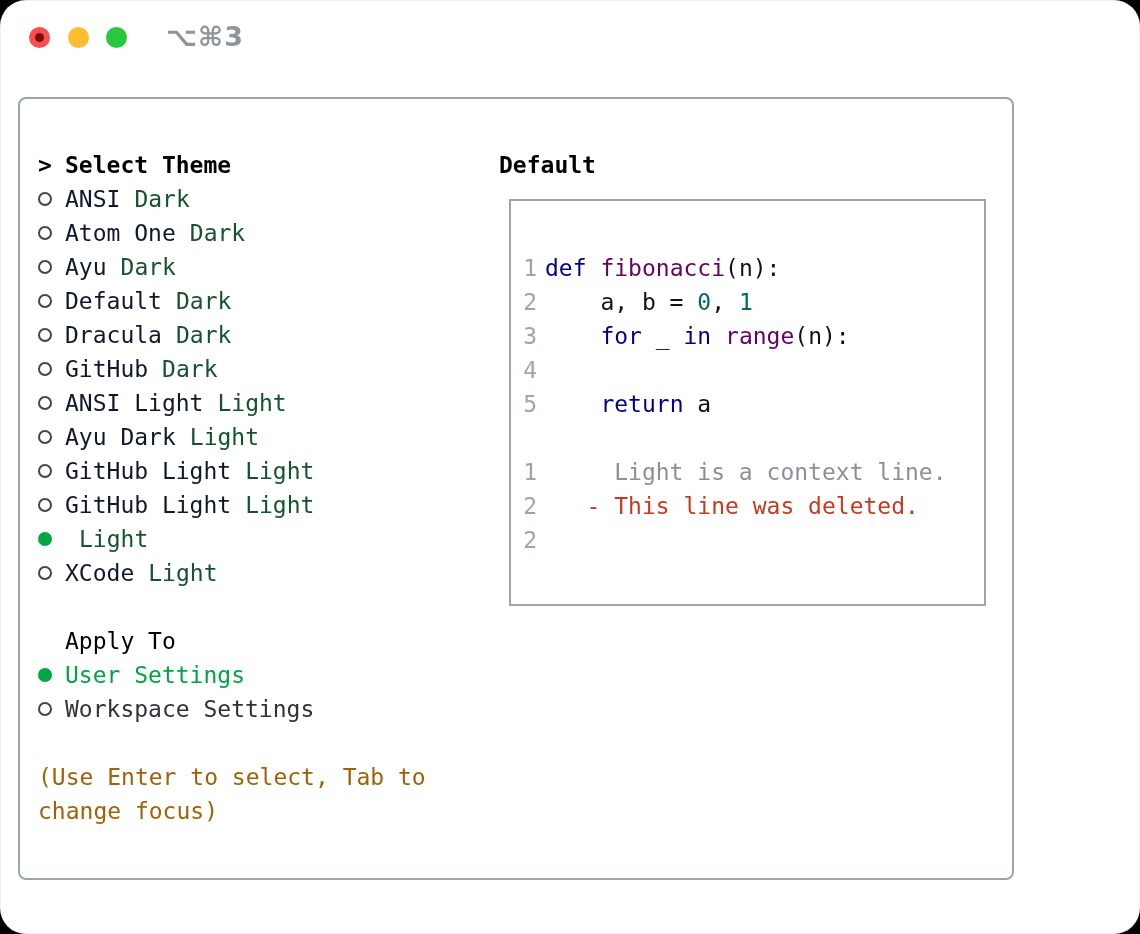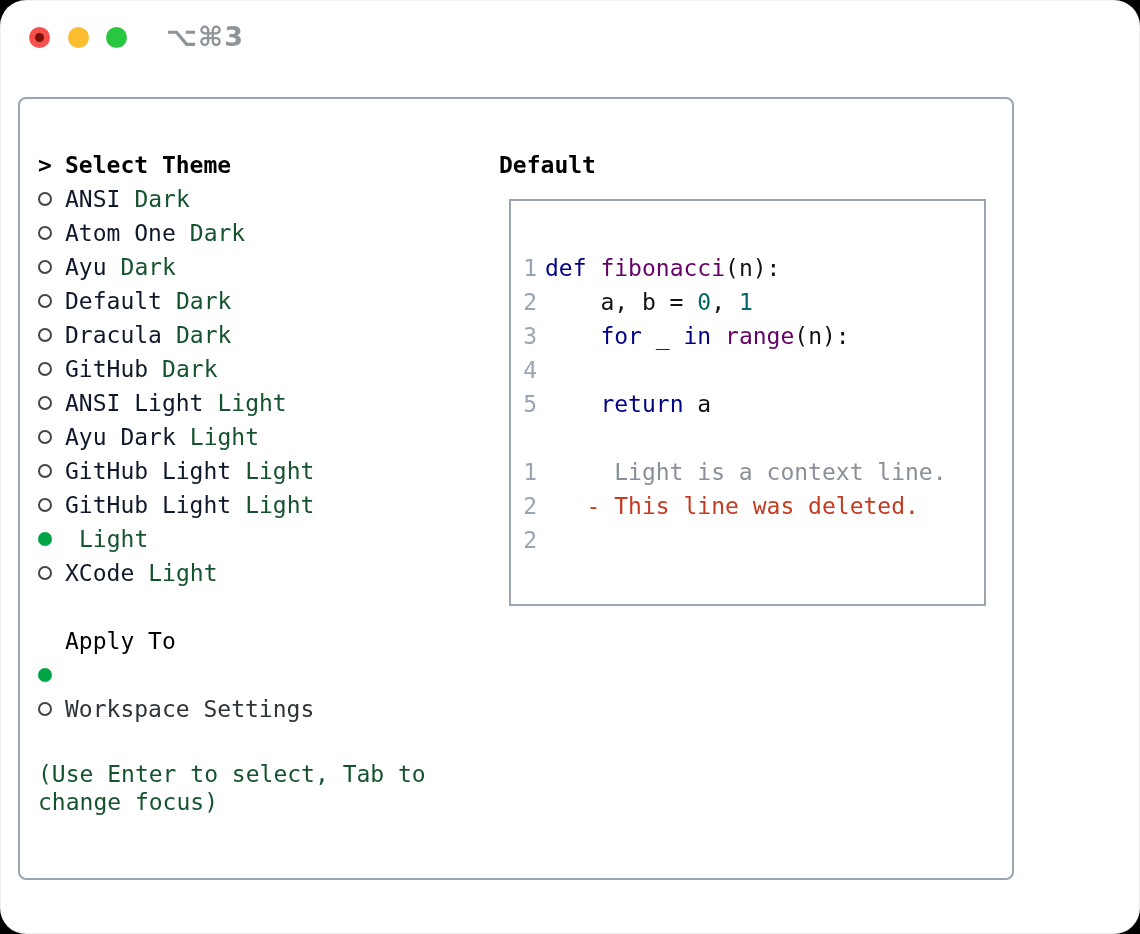--- a/index.html
+++ b/index.html
@@ -49,21 +49,21 @@
   }
   .circle.filled { background: var(--accent); border-color: var(--accent); }
   .theme-name { color: #0f172a; }
   .theme-name.selected { color: var(--accent); }
   .theme-variant { color: #14532d; margin-left: 14px; }
   .apply-label { color: #2e3338; }
   .apply-label.selected { color: var(--accent); }
   .apply-hdr { color: #000; }
   .spacer { height: 34px; }
   .help {
-    width: 430px; color: #14532d; font-size: 23px; line-height: 28px;
+    width: 430px; color: #a16207; font-size: 23px; line-height: 34px;
     white-space: normal; word-spacing: normal;
   }
   
   .right-col { position: absolute; left: 479px; top: 49px; }
   .preview-box {
     position: relative; margin-top: 17px; margin-left: 10px;
     width: 477px; height: 407px;
     border: 2px solid #9aa5b1; box-sizing: border-box;
     padding: 50px 0 0 12px; background: #fff; overflow: hidden;
   }
@@ -112,21 +112,21 @@
           <div class="row"><span class="marker-col"><span class="circle"></span></span><span class="theme-name">GitHub Light</span><span class="theme-variant">Light</span></div>
           <div class="row"><span class="marker-col"><span class="circle filled"></span></span><span class="theme-variant">Light</span></div>
           <div class="row"><span class="marker-col"><span class="circle"></span></span><span class="theme-name">XCode</span><span class="theme-variant">Light</span></div>
         </div>
       <div class="spacer"></div>
       <div class="row">
         <span class="marker-col"></span>
         <span class="apply-hdr">Apply To</span>
       </div>
       <div id="apply-items">
-          <div class="row"><span class="marker-col"><span class="circle filled"></span></span></div>
+          <div class="row"><span class="marker-col"><span class="circle filled"></span></span><span class="apply-label selected">User Settings</span></div>
           <div class="row"><span class="marker-col"><span class="circle"></span></span><span class="apply-label">Workspace Settings</span></div>
         </div>
       <div class="spacer"></div>
       <div class="help">(Use Enter to select, Tab to change focus)</div>
     </div>
 
     <div class="right-col">
       <div class="row">
         <span class="hdr">Default</span>
       </div>

